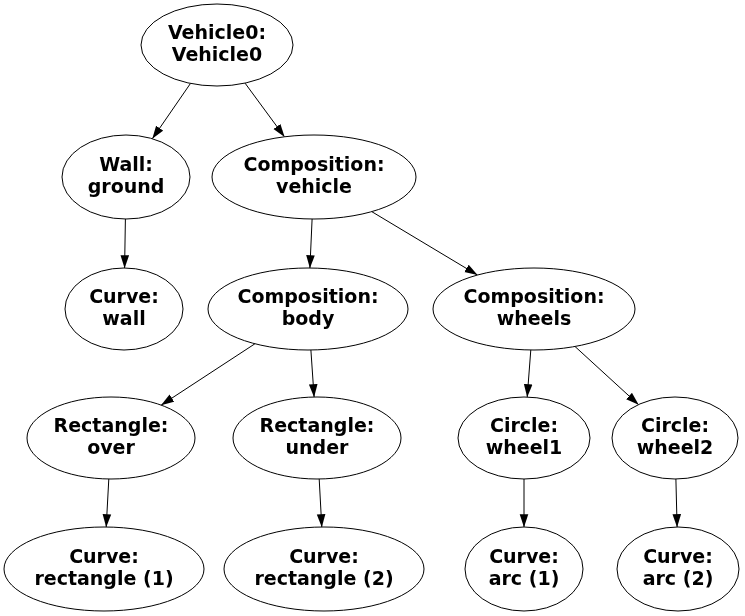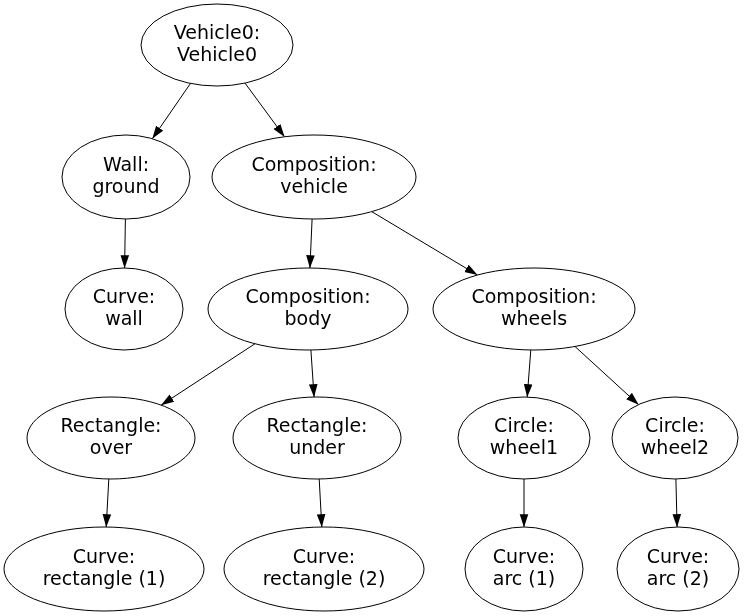--- a/index.html
+++ b/index.html
@@ -6,20 +6,21 @@
     margin: 0;
     padding: 0;
     background: #ffffff;
   }
   .canvas {
     position: relative;
     width: 745px;
     height: 616px;
     background: #ffffff;
     overflow: hidden;
+    font-weight: bold;
   }
   svg {
     display: block;
   }
   .node-ellipse {
     fill: #ffffff;
     stroke: #000000;
     stroke-width: 1;
   }
   .edge {

